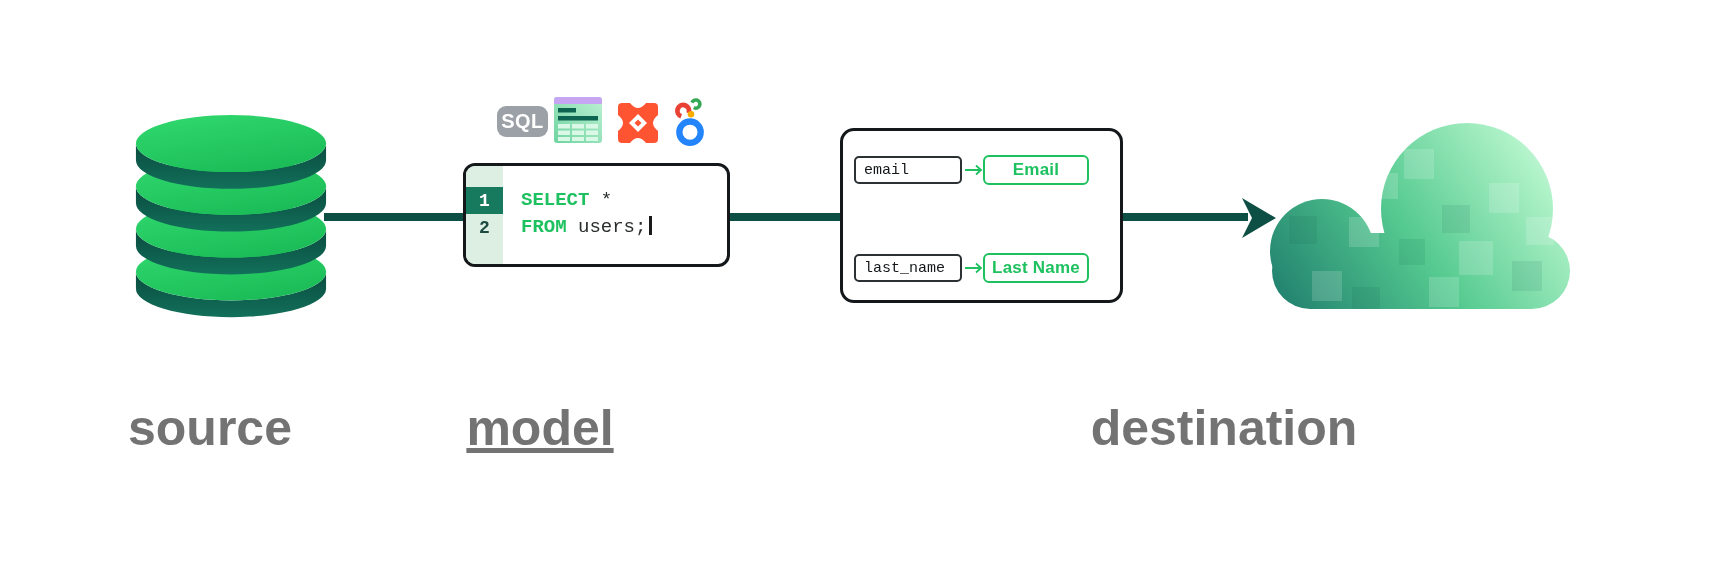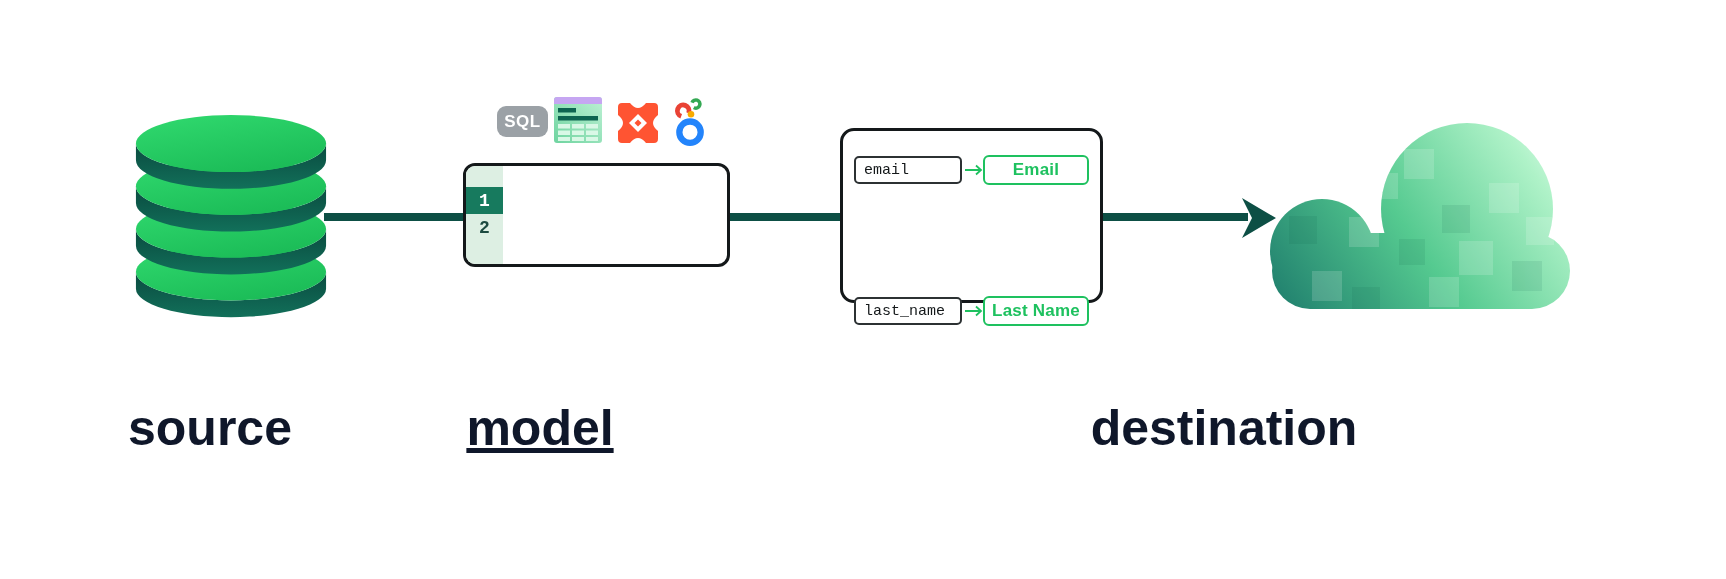--- a/index.html
+++ b/index.html
@@ -12,21 +12,21 @@
   .line-1{left:324px;top:213px;width:142px;}
   .line-2{left:728px;top:213px;width:114px;}
   .line-3{left:1101px;top:213px;width:147px;}
   .arrowhead{position:absolute;left:1240px;top:195px;}
   
   .db-icon{position:absolute;left:133px;top:110px;}
   
   .tools-row{position:absolute;left:497px;top:97px;height:50px;}
   .sql-badge{
     position:absolute;left:0;top:9px;width:51px;height:31px;background:#9ba1a6;
-    border-radius:9px;color:#ffffff;font-weight:700;font-size:17px;
+    border-radius:9px;color:#ffffff;font-weight:700;font-size:20px;
     display:flex;align-items:center;justify-content:center;letter-spacing:.5px;
   }
   .sheet-icon{position:absolute;left:57px;top:0;}
   .dbt-icon{position:absolute;left:119px;top:4px;}
   .looker-icon{position:absolute;left:177px;top:0;}
   
   .model-box{
     position:absolute;left:463px;top:163px;width:267px;height:104px;
     background:#ffffff;border:3px solid #14181a;border-radius:12px;
     box-sizing:border-box;display:flex;overflow:hidden;
@@ -36,44 +36,44 @@
     font-family:"Liberation Mono",monospace;font-size:18px;font-weight:700;color:#1c4a40;}
   .gutter-row.active{background:#177a5e;color:#ffffff;}
   .code-area{flex:1;padding:21px 0 0 18px;box-sizing:border-box;}
   .code-line{height:27px;line-height:27px;white-space:pre;
     font-family:"Liberation Mono",monospace;font-size:19px;color:#2a2d2e;}
   .kw{color:#1ec15f;font-weight:700;}
   .cursor{display:inline-block;width:2.5px;height:19px;background:#1a1a1a;
     vertical-align:-3px;margin-left:3px;}
   
   .sync-box{
-    position:absolute;left:840px;top:128px;width:263px;height:175px;
+    position:absolute;left:840px;top:128px;width:283px;height:175px;
     background:#ffffff;border:3px solid #14181a;border-radius:14px;box-sizing:border-box;
   }
   .map-row{position:absolute;left:0;width:100%;height:30px;}
-  .map-row.r0{top:24px;} .map-row.r1{top:73px;} .map-row.r2{top:122px;margin-top:43px;}
+  .map-row.r0{top:24px;} .map-row.r1{top:73px;} .map-row.r2{top:122px;}
   .src-field{
     position:absolute;left:11px;top:1px;width:108px;height:28px;box-sizing:border-box;
     border:2px solid #2c3133;border-radius:5px;background:#ffffff;
     font-family:"Liberation Mono",monospace;font-size:15px;color:#14181a;
     display:flex;align-items:center;padding-left:8px;
   }
   .map-arrow{position:absolute;left:121px;top:8px;}
   .dst-field{
     position:absolute;left:140px;top:0;width:106px;height:30px;box-sizing:border-box;
     border:2.5px solid #1ec15f;border-radius:6px;background:#ffffff;
     color:#1ec15f;font-size:17px;font-weight:700;
     display:flex;align-items:center;justify-content:center;letter-spacing:.2px;
   }
   
   .cloud-icon{position:absolute;left:1264px;top:121px;}
   
   .stage-label{
     position:absolute;top:399px;transform:translateX(-50%);
-    font-size:50px;font-weight:700;color:#0f172a;letter-spacing:0;white-space:nowrap;
+    font-size:50px;font-weight:700;color:#737373;letter-spacing:0;white-space:nowrap;
   }
   .lbl-source{left:210px;} .lbl-model{left:540px;text-decoration:underline;}
   .lbl-sync{left:937px;} .lbl-destination{left:1224px;}
 </style>
 </head>
 <body>
 
 <div class="canvas">
 
   <svg class="db-icon" width="196" height="208" viewBox="0 0 200 248" preserveAspectRatio="none">
@@ -141,20 +141,24 @@
       <circle cx="9.5" cy="13.5" r="6" fill="none" stroke="#e94235" stroke-width="5" stroke-dasharray="28 10" transform="rotate(110 9.5 13.5)"></circle>
       <circle cx="17.5" cy="17" r="3.4" fill="#f9ab00"></circle>
       <circle cx="22.5" cy="6.5" r="4.2" fill="none" stroke="#34a853" stroke-width="3.6" stroke-dasharray="20 7" transform="rotate(200 22.5 6.5)"></circle>
     </svg>
   </div>
 
   <div class="model-box">
     <div class="gutter">
       <div class="gutter-row active">1</div>
       <div class="gutter-row">2</div>
+    </div>
+    <div class="code-area">
+      <div class="code-line"><span class="kw">SELECT</span><span> *</span></div>
+      <div class="code-line"><span class="kw">FROM</span><span> users;</span><span class="cursor"></span></div>
     </div>
   </div>
 
   <div class="sync-box">
     <div class="map-row r0">
       <div class="src-field">email</div>
       <svg class="map-arrow" width="22" height="14" viewBox="0 0 22 14">
         <path d="M1,7 H16 M12,2.5 L17,7 L12,11.5" fill="none" stroke="#1ec15f" stroke-width="1.8"></path>
       </svg>
       <div class="dst-field">Email</div>

